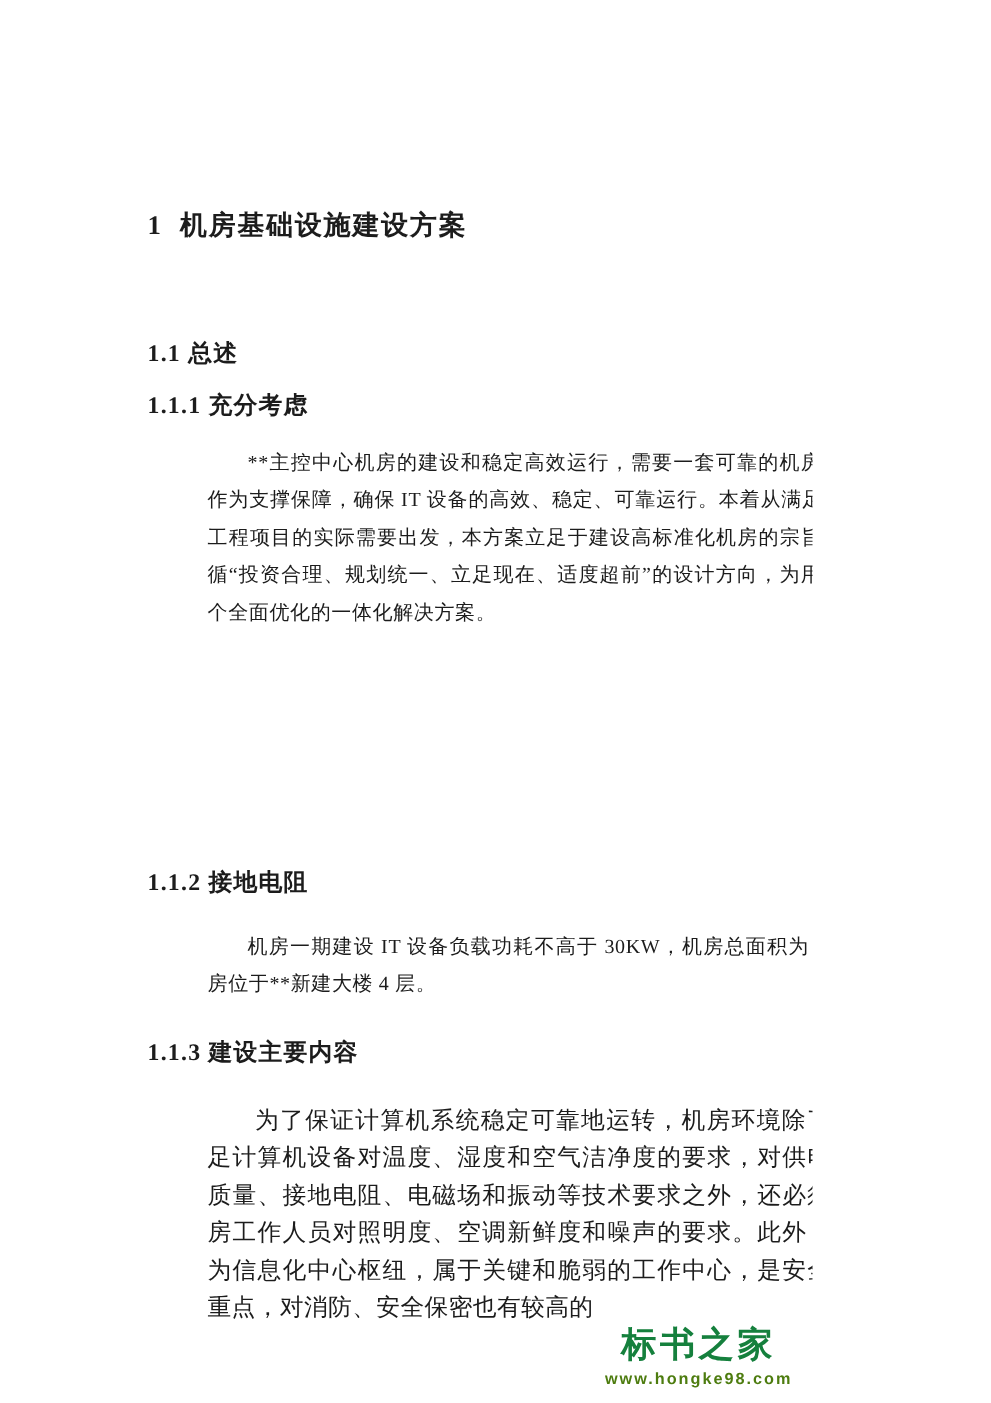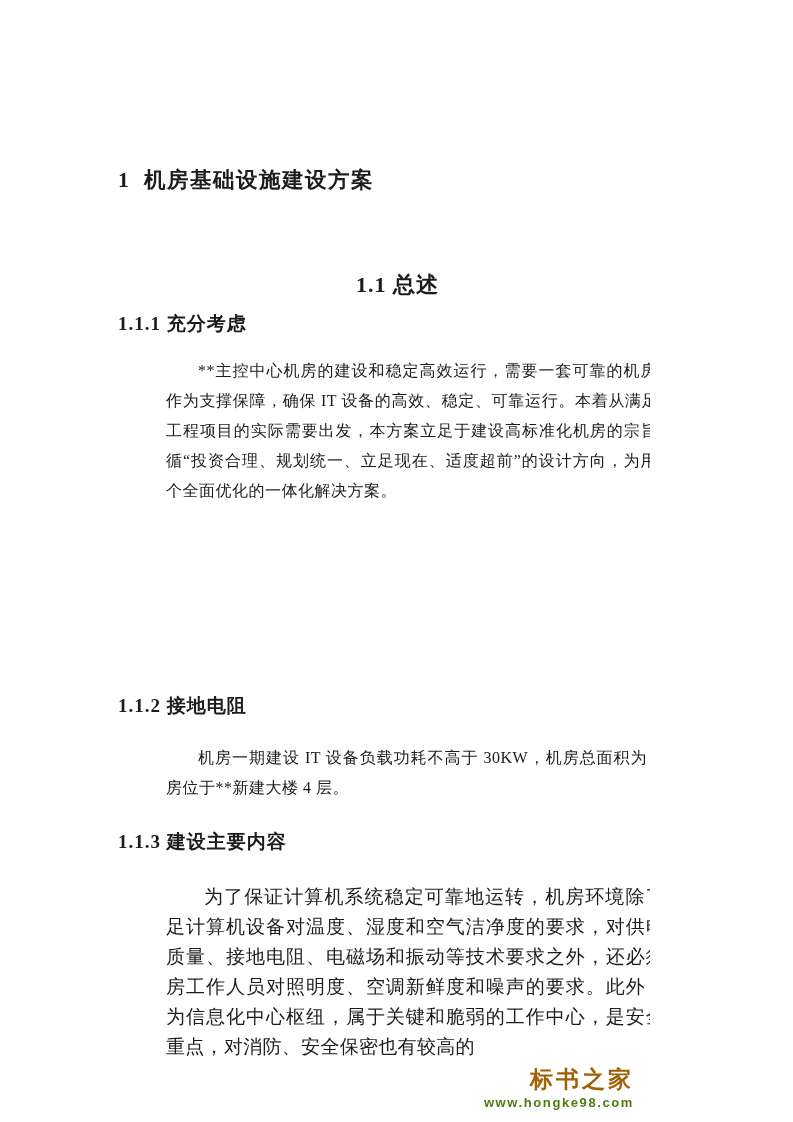--- a/index.html
+++ b/index.html
@@ -20,24 +20,23 @@
   }
   .h1 {
     top: 165px;
     font-size: 21.5px;
     font-weight: bold;
     letter-spacing: 1.5px;
     white-space: pre;
   }
   .h2 {
     top: 270px;
-    font-size: 22px;
+    font-size: 19px;
     font-weight: bold;
     letter-spacing: 1px;
-    text-align: center;
   }
   .h3 {
     font-size: 19px;
     font-weight: bold;
     letter-spacing: 1px;
   }
   .pos-h3a { top: 311px; }
   .pos-h3b { top: 693px; }
   .pos-h3c { top: 829px; }
   .para {
@@ -55,25 +54,26 @@
   .pos-p4 { top: 882px; }
   .watermark {
     position: absolute;
     right: 16px;
     bottom: 12px;
     text-align: right;
     font-family: "Liberation Sans", "DejaVu Sans", sans-serif;
     user-select: none;
   }
   .wm-brand {
-    font-size: 23px;
+    font-size: 28px;
     font-weight: bold;
-    color: #a16207;
+    color: #15803d;
     letter-spacing: 3px;
     line-height: 1.1;
+    text-align: center;
   }
   .wm-url {
     font-size: 13px;
     font-weight: bold;
     color: #4d7c0f;
     letter-spacing: 1.6px;
     margin-top: 3px;
   }
 </style>
 </head>

